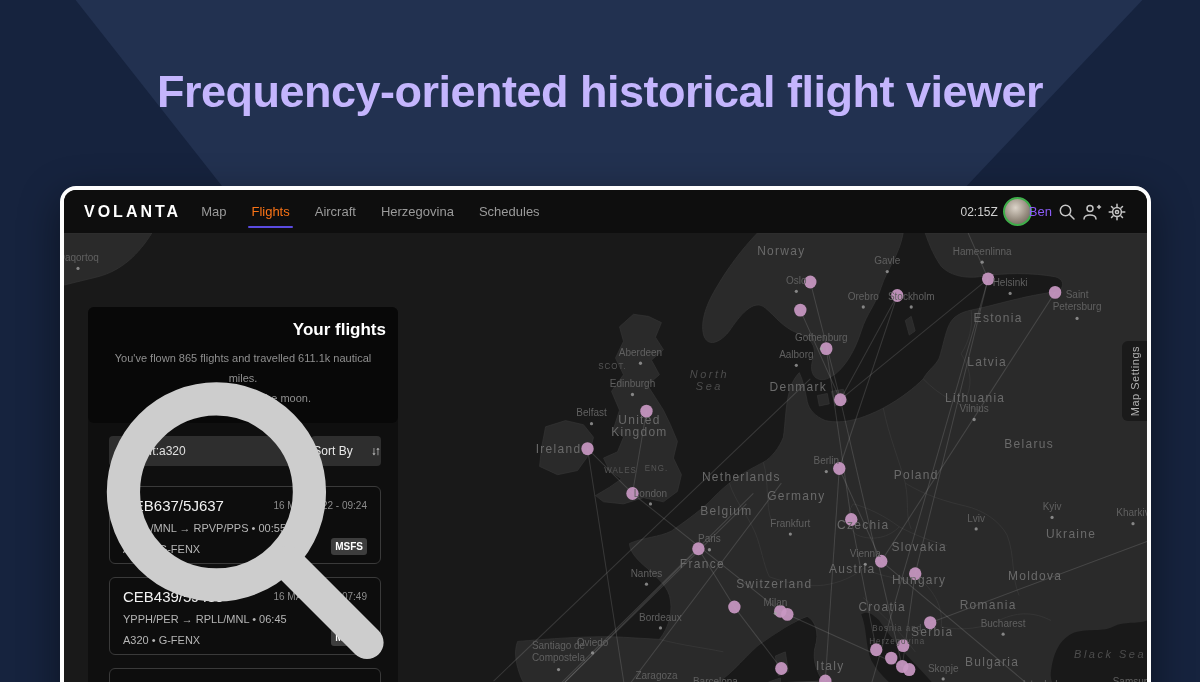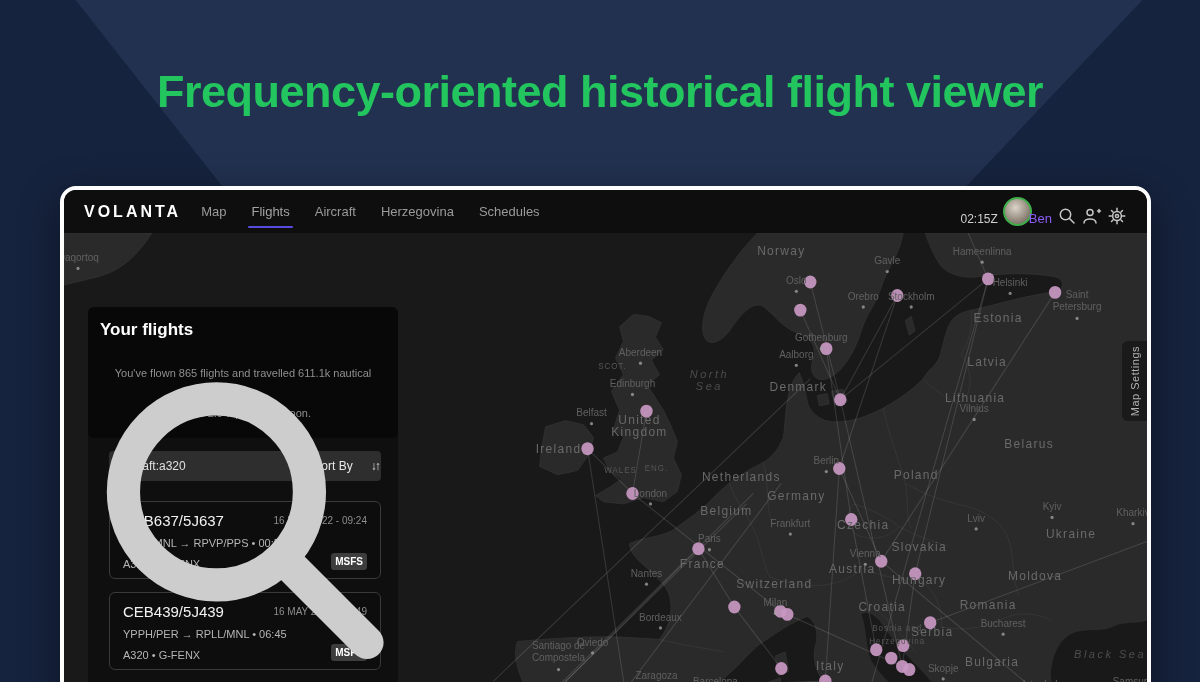--- a/index.html
+++ b/index.html
@@ -1,34 +1,34 @@
 <!DOCTYPE html>
 <html><head>
 <meta charset="utf-8">
 <style>
   html,body{margin:0;padding:0;width:1200px;height:682px;overflow:hidden;
     font-family:"Liberation Sans",sans-serif;background:#223150;position:relative}
   .bg-tri{position:absolute;inset:0;background:#16233e;z-index:0}
   .bg-tri.left{clip-path:polygon(0 0,6.3% 0,51% 100%,0 100%)}
   .bg-tri.right{clip-path:polygon(95.2% 0,100% 0,100% 100%,41.5% 100%)}
   .hero-title{position:absolute;top:66px;left:0;right:0;text-align:center;
-    font-size:45px;font-weight:700;color:#22c55e;letter-spacing:-.5px;z-index:1}
+    font-size:45px;font-weight:700;color:#c4b5fd;letter-spacing:-.5px;z-index:1}
   
   .window{position:absolute;left:60px;top:186px;width:1083px;height:540px;
     background:#191919;border:4px solid #fdfdfd;border-radius:16px;overflow:hidden;z-index:2;
     box-shadow:0 12px 40px rgba(0,0,0,.45)}
   .navbar{height:43px;background:#0e0e0e;display:flex;align-items:center;
     padding:0 20px;position:relative;z-index:6}
   .logo{font-weight:700;font-size:16px;letter-spacing:3px;color:#fff;margin-right:20px}
   .nav-item{font-size:13px;color:#9a9a9a;margin-right:25px;position:relative;
     padding:14px 0;cursor:pointer}
-  .nav-item.active{color:#a3a3a3}
+  .nav-item.active{color:#f97316}
   .nav-item.active::after{content:"";position:absolute;left:-3px;right:-3px;bottom:5px;
     height:2px;background:#5a4be0;border-radius:1px}
-  .nav-right{margin-left:auto;display:flex;align-items:flex-end;gap:5px}
+  .nav-right{margin-left:auto;display:flex;align-items:center;gap:5px}
   .time{font-size:12px;color:#cfcfcf}
   .avatar{width:25px;height:25px;border-radius:50%;border:2px solid #3fae4a;
     background:radial-gradient(circle at 42% 35%,#dcd4c9,#978d80 55%,#60594f)}
   .username{font-size:13px;color:#8b5cf6;margin-left:-8px}
   .icon-btn{width:20px;height:20px;display:flex;align-items:center;justify-content:center;cursor:pointer}
   .icon-btn svg{stroke:#c6c6c6;fill:none;stroke-width:1.5;stroke-linecap:round}
   
   .map-area{position:absolute;top:43px;left:0;right:0;bottom:0;background:#191919}
   .map-area svg{position:absolute;inset:0;width:100%;height:100%}
   .land{fill:#2a2a2a;stroke:#373737;stroke-width:.6}
@@ -39,21 +39,21 @@
   .map-area text{text-anchor:middle;font-family:"Liberation Sans",sans-serif}
   .country{font-size:12px;fill:#6a6a6a;letter-spacing:1.3px}
   .country.sm{font-size:8px;fill:#565656;letter-spacing:1px}
   .city{font-size:10px;fill:#606060}
   .citydot{fill:#a5a5a5;opacity:.75}
   .sealabel{font-size:11px;fill:#4d4d4d;font-style:italic;letter-spacing:2.5px}
   
   .panel{position:absolute;left:24px;top:74px;width:310px;bottom:0;
     background:rgba(13,13,13,.8);border-radius:6px 6px 0 0;z-index:5}
   .panel-header{background:rgba(4,4,4,.55);padding:13px 12px 15px;border-radius:6px}
-  .panel-title{font-size:17px;font-weight:700;color:#fff;text-align:left;margin-bottom:24px}
+  .panel-title{font-size:17px;font-weight:700;color:#fff;text-align:right;margin-bottom:9px}
   .panel-sub{font-size:11px;color:#8f8f8f;text-align:center;line-height:1.8}
   .search-row{display:flex;gap:11px;padding:13px 17px 20px 21px}
   .search-box{flex:1;height:30px;background:#2e2e2e;border-radius:4px;display:flex;
     align-items:center;padding:0 10px;gap:8px}
   .search-box svg{stroke:#cdcdcd;fill:none;stroke-width:1.5;stroke-linecap:round}
   .search-value{font-size:12px;color:#e0e0e0}
   .sort-btn{width:70px;height:30px;background:#2e2e2e;border-radius:4px;color:#e8e8e8;
     font-size:12px;display:flex;align-items:center;justify-content:center;gap:18px;cursor:pointer}
   .sort-arrows{font-size:12px;letter-spacing:-2px;color:#dcdcdc}
   .cards{padding:0 17px 0 21px}

